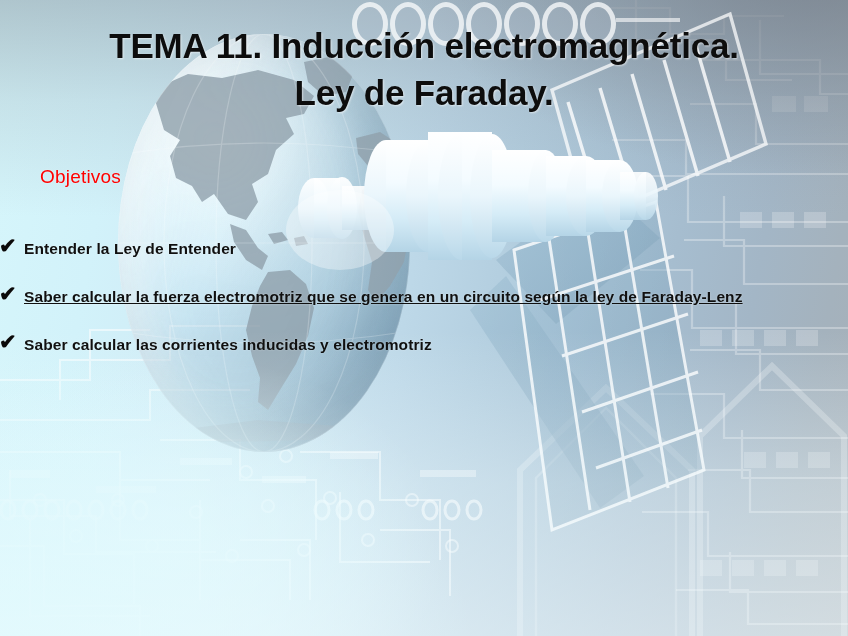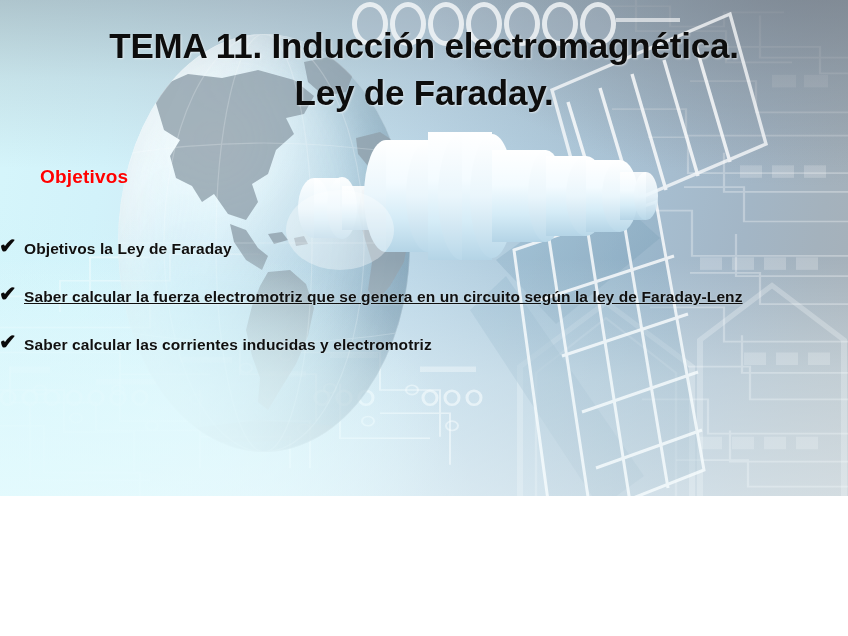--- a/index.html
+++ b/index.html
@@ -1,21 +1,21 @@
 <!DOCTYPE html>
 <html><head>
 <meta charset="utf-8">
 <title>TEMA 11</title>
 <style>
   html,body{margin:0;padding:0;background:#fff;}
   body{font-family:"Liberation Sans",sans-serif;}
 
   #slide{
     position:relative;
-    width:848px;height:496px;
+    width:848px;height:636px;
     overflow:hidden;
     background:#fef9c3;
   }
 
   
   .bg-layer{position:absolute;inset:0;pointer-events:none;}
 
   
   #bg-base{
     background:
@@ -96,21 +96,21 @@
     font-size:35px;
     line-height:47px;
     letter-spacing:-0.2px;
     text-shadow:1px 1px 2px rgba(255,255,255,.55);
     white-space:pre-line;
   }
 
   #objetivos{
     position:absolute;left:40px;top:166px;
     color:#ff0000;
-    font-weight:bold;
+    font-weight:normal;
     font-size:19px;
     letter-spacing:.2px;
     text-shadow:0 0 2px rgba(255,255,255,.5);
   }
 
   #bullets{
     position:absolute;left:0px;top:236px;width:810px;
   }
   .bullet{
     position:relative;
@@ -397,21 +397,21 @@
 
   <div id="title">TEMA 11. Inducción electromagnética.
 Ley de Faraday.</div>
 
   <div id="objetivos">Objetivos</div>
 
   <div id="bullets">
 
     <div class="bullet">
       <span class="mark">✔</span>
-      <span class="txt">Objetivos la Ley de Faraday</span>
+      <span class="txt">Entender la Ley de Entender</span>
     </div>
 
     <div class="bullet justify">
       <span class="mark">✔</span>
       <span class="txt">Saber calcular la fuerza electromotriz que se genera en un circuito según la ley de Faraday-Lenz</span>
     </div>
 
     <div class="bullet">
       <span class="mark">✔</span>
       <span class="txt">Saber calcular las corrientes inducidas y electromotriz</span>

